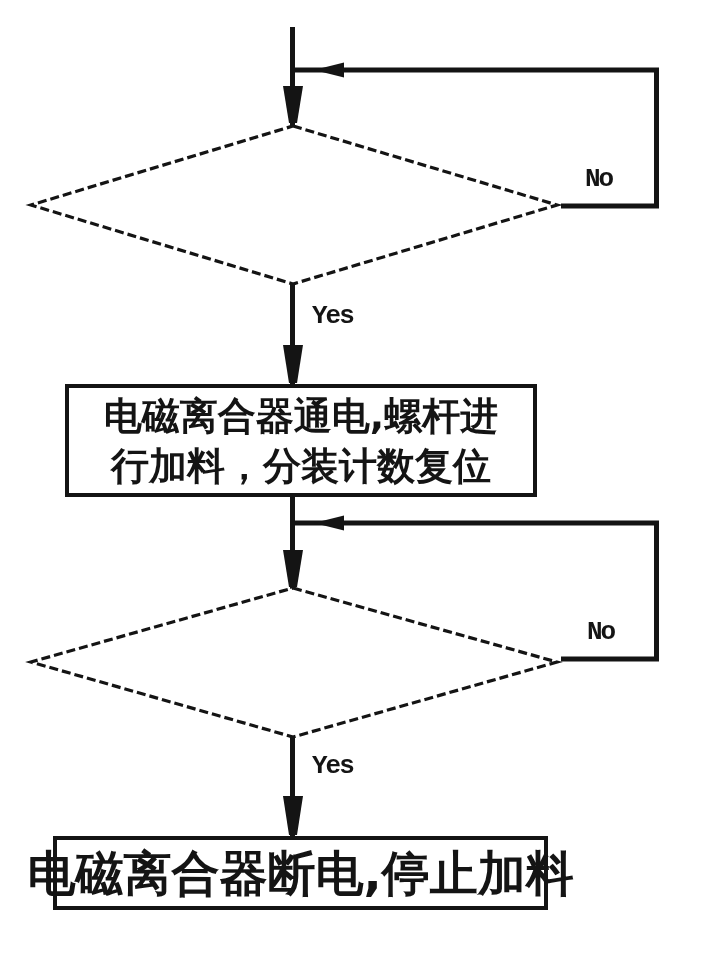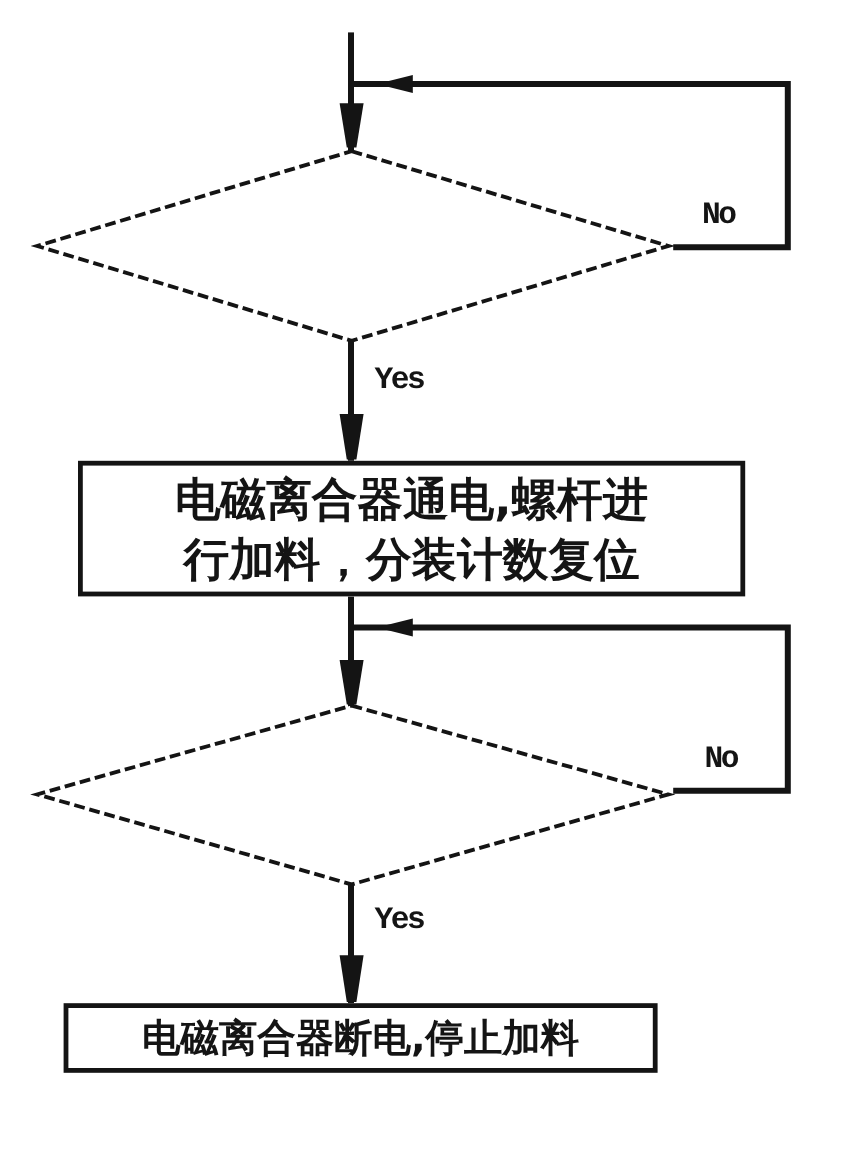--- a/index.html
+++ b/index.html
@@ -71,27 +71,27 @@
     display: flex;
     flex-direction: column;
     align-items: center;
     justify-content: center;
     font-weight: bold;
     text-align: center;
     white-space: nowrap;
   }
   #process1-box {
     left: 65px; top: 384px;
-    width: 556px; height: 113px;
+    width: 472px; height: 113px;
     font-size: 38px; line-height: 50px;
   }
   #process2-box {
     left: 53px; top: 836px;
-    width: 495px; height: 58px;
-    font-size: 32px; line-height: 44px;
+    width: 495px; height: 74px;
+    font-size: 48px; line-height: 44px;
   }
   .proc-line { display: block; }
 </style>
 </head>
 <body>
 
 <div class="canvas">
 
   <svg class="flow" viewBox="0 0 704 964" xmlns="http://www.w3.org/2000/svg">
 

